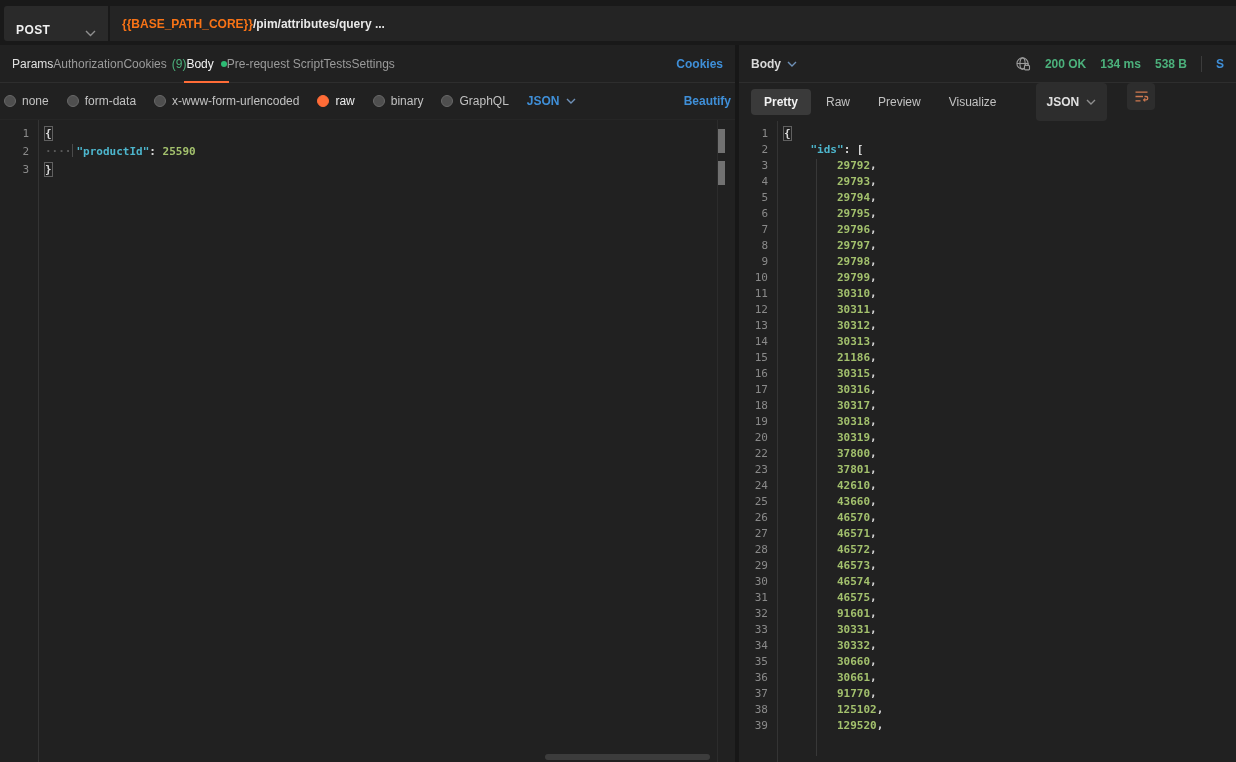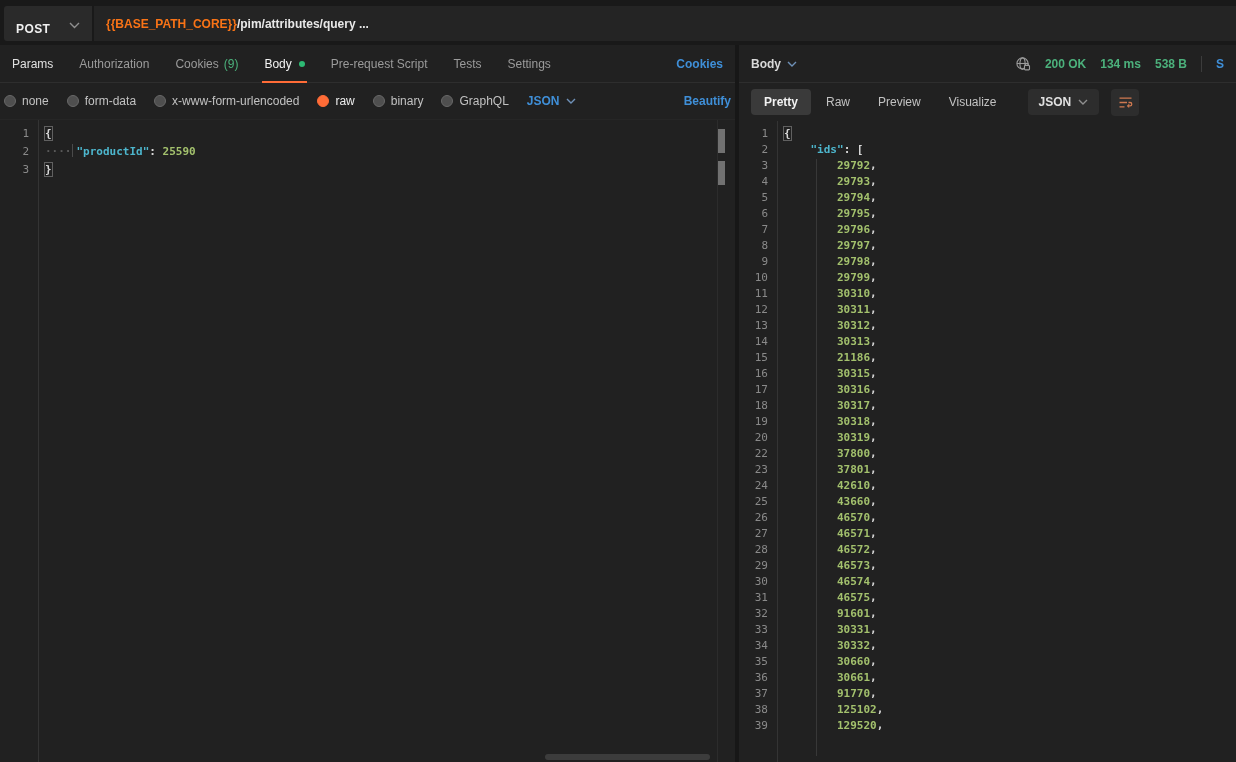--- a/index.html
+++ b/index.html
@@ -2,36 +2,36 @@
 <html><head>
 <meta charset="utf-8">
 <style>
   *{margin:0;padding:0;box-sizing:border-box}
   html,body{width:1236px;height:762px;overflow:hidden;background:#191919}
   body{font-family:"Liberation Sans",sans-serif;color:#d6d6d6;font-size:12px}
   .app{width:1236px;height:762px;display:flex;flex-direction:column;background:#212121}
 
   
   .url-row{height:45px;background:#191919;display:flex;align-items:stretch;padding:6px 0 4px 4px;gap:2px;flex:none}
-  .method-select{width:88px;background:#2a2a2a;display:flex;align-items:flex-start;justify-content:space-between;padding:16px 12px;border-radius:3px 0 0 3px;cursor:pointer}
+  .method-select{width:104px;background:#2a2a2a;display:flex;align-items:flex-end;justify-content:space-between;padding:4px 12px;border-radius:3px 0 0 3px;cursor:pointer}
   .method-label{font-weight:bold;color:#f0f0f0;letter-spacing:.4px}
   .chev{color:#8f8f8f;display:flex;align-items:center}
   .url-input{flex:1;background:#242424;display:flex;align-items:center;padding:0 12px;font-weight:bold;white-space:pre}
   .url-var{color:#f97316}
   .url-path{color:#e8e8e8}
 
   
   .workspace{flex:1;display:flex;min-height:0}
   .left-panel{width:735px;flex:none;display:flex;flex-direction:column;background:#212121}
   .panel-divider{width:4px;flex:none;background:#171717;cursor:col-resize}
   .right-panel{flex:1;min-width:0;display:flex;flex-direction:column;background:#212121}
 
   
   .tabs-row{height:38px;flex:none;display:flex;align-items:center;padding:0 12px;border-bottom:1px solid #2e2e2e}
-  .req-tabs{display:flex;gap:26px;height:100%}
+  .req-tabs{display:flex;height:100%}
   .req-tab{color:#9b9b9b;position:relative;height:100%;display:flex;align-items:center;gap:5px;cursor:pointer;white-space:nowrap}
   .req-tab.bright{color:#e0e0e0}
   .req-tab.active{color:#f3f3f3}
   .req-tab.active::after{content:"";position:absolute;left:-2px;right:-2px;bottom:-1px;height:2px;background:#ff6c37}
   .tab-count{color:#4cb17c}
   .tab-dot{width:6px;height:6px;border-radius:50%;background:#2dba74;margin-left:2px}
   .link{color:#3f8fd8;font-weight:bold;cursor:pointer;text-decoration:none}
   .tabs-row .link{margin-left:auto}
 
   
@@ -71,21 +71,21 @@
   .resp-header{height:38px;flex:none;display:flex;align-items:center;padding:0 12px;border-bottom:1px solid #2e2e2e}
   .body-select{display:flex;align-items:center;gap:6px;color:#d9d9d9;font-weight:bold;cursor:pointer}
   .body-select .chev{color:#6f91b8}
   .status-group{margin-left:auto;display:flex;align-items:center;gap:14px}
   .status-item{color:#4cb17c;font-weight:bold;white-space:nowrap}
   .v-divider{width:1px;height:16px;background:#3c3c3c}
   .globe{color:#9b9b9b;display:flex;align-items:center}
   .save-partial{color:#3f8fd8;font-weight:bold}
 
   
-  .resp-tabs{height:38px;flex:none;display:flex;align-items:center;padding:0 12px;gap:2px}
+  .resp-tabs{height:38px;flex:none;display:flex;padding:0 12px;gap:10px}
   .resp-tab{color:#c2c2c2;padding:6px 13px;border-radius:4px;cursor:pointer}
   .resp-tab.active{background:#3a3a3a;color:#f2f2f2;font-weight:bold}
   .resp-select{margin-left:16px;background:#2d2d2d;border-radius:4px;padding:6px 11px;display:flex;gap:7px;align-items:center;color:#e0e0e0;font-weight:bold;cursor:pointer}
   .icon-btn{margin-left:10px;background:#2d2d2d;border-radius:4px;width:28px;height:27px;display:flex;align-items:center;justify-content:center;cursor:pointer}
 </style>
 </head>
 <body>
 
 <div class="app">
 

